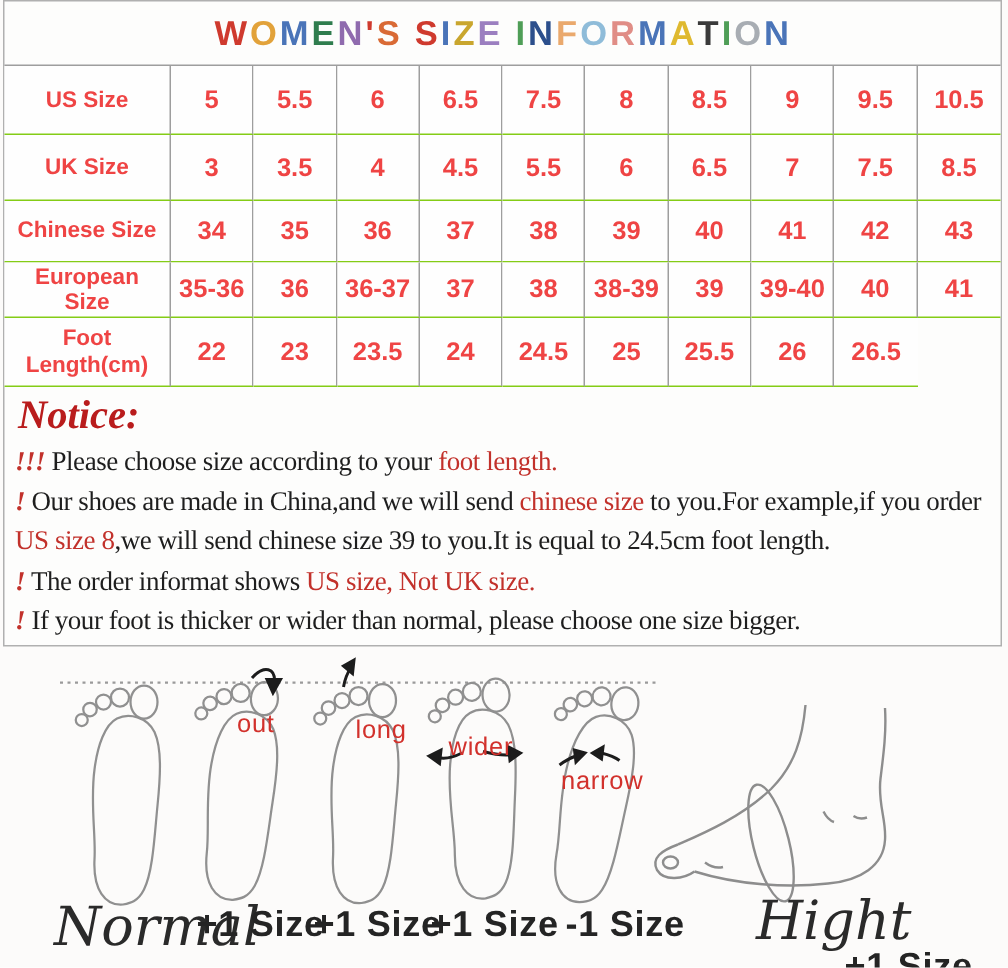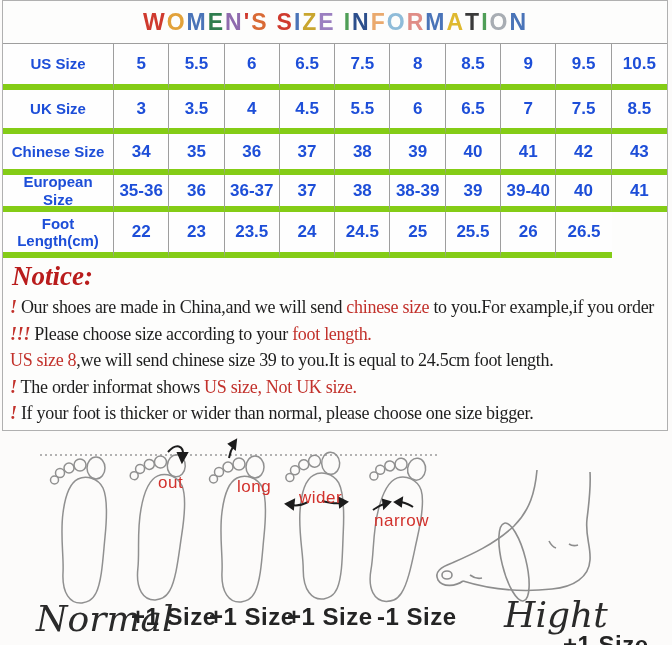--- a/index.html
+++ b/index.html
@@ -8,22 +8,22 @@
   
   .upper{position:absolute;left:2px;top:0;width:666px;height:431px;
          border:1px solid #b0b0b0;background:#fdfdfc;box-sizing:border-box;}
   .title-row{height:42px;display:flex;align-items:center;justify-content:center;
              font-weight:bold;font-size:23px;letter-spacing:1px;
              border-bottom:1px solid #9e9e9e;}
   .title-row span{margin:0 .5px;}
   .title-row span.sp{width:7px;}
   .grid{display:grid;grid-template-columns:111px repeat(10,1fr);
         grid-template-rows:46px 44px 41px 37px 46px;}
-  .cell{border-right:1px solid #9e9e9e;border-bottom:6px solid #84cc16;
-        display:flex;align-items:center;justify-content:center;color:#1d4ed8;
+  .cell{border-right:1px solid #9e9e9e;border-bottom:1px solid #84cc16;
+        display:flex;align-items:center;justify-content:center;color:#ef4444;
         background:#fefefe;}
   .cell.last{border-right:none;}
   .cell.label{font-weight:bold;font-size:15px;text-align:center;line-height:1.15;padding:0 5px;}
   .cell.val{font-weight:bold;font-size:17px;}
   .notice{padding:1px 6px 0 7px;font-family:"Liberation Serif",serif;color:#1e1e1e;}
   .notice .nhead{margin:2px 0 2px 2px;font-size:27px;font-style:italic;font-weight:bold;
                  color:#b91c1c;line-height:1.15;}
   .nline{font-size:18px;line-height:26.5px;white-space:nowrap;letter-spacing:-0.3px;}
   .red{color:#c2312b;}
   .ul{margin-top:30px;}
@@ -119,22 +119,22 @@
         <div class="cell val">24</div>
         <div class="cell val">24.5</div>
         <div class="cell val">25</div>
         <div class="cell val">25.5</div>
         <div class="cell val">26</div>
         <div class="cell val last">26.5</div>
       </div>
     <div class="notice">
       <div class="nhead">Notice:</div>
       <div>
+          <div class="nline"><span class="red it">!!!</span><span> Please choose size according to your </span><span class="red">foot length.</span></div>
           <div class="nline"><span class="red it">!</span><span> Our shoes are made in China,and we will send </span><span class="red">chinese size</span><span> to you.For example,if you order</span></div>
-          <div class="nline"><span class="red it">!!!</span><span> Please choose size according to your </span><span class="red">foot length.</span></div>
           <div class="nline"><span class="red ul">US size 8</span><span>,we will send chinese size 39 to you.It is equal to 24.5cm foot length.</span></div>
           <div class="nline"><span class="red it">!</span><span> The order informat shows </span><span class="red">US size, Not UK size.</span></div>
           <div class="nline"><span class="red it">!</span><span> If your foot is thicker or wider than normal, please choose one size bigger.</span></div>
         </div>
     </div>
   </div>
 
   <svg class="feet-svg" width="672" height="215" viewBox="0 430 672 215">
     <defs>
       <g id="fp" fill="none" stroke="#909090" stroke-width="1.5">

